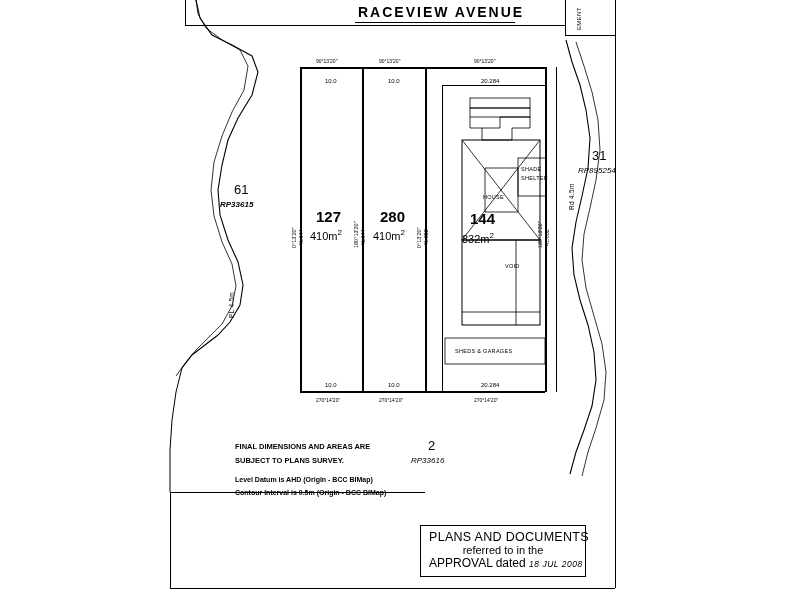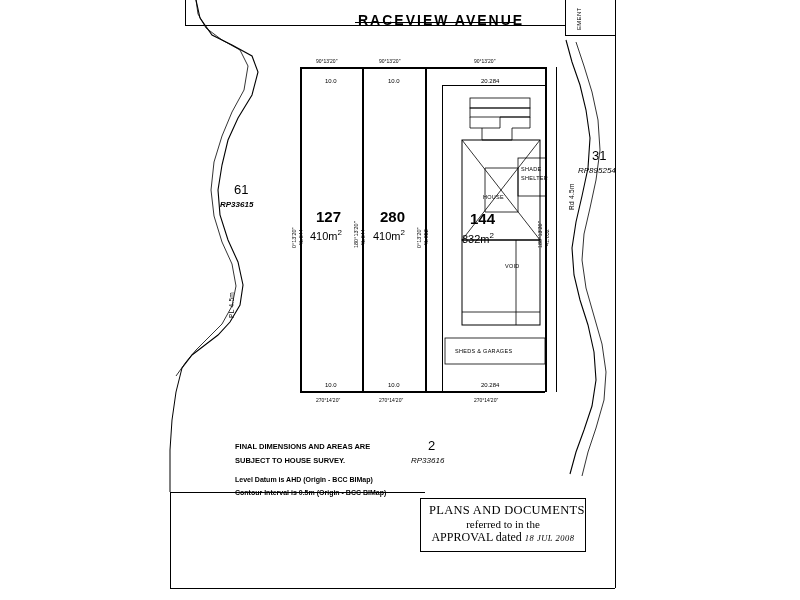--- a/index.html
+++ b/index.html
@@ -107,21 +107,21 @@
   <div class="abs vline" style="left:170px; top:492px; height:96px;"></div>
   <div class="abs hline" style="left:170px; top:492px; width:255px;"></div>
 
   <div class="abs vline" style="left:615px; top:0px; height:35px;"></div>
   <div class="abs hline" style="left:565px; top:35px; width:50px;"></div>
   <div class="abs vline" style="left:565px; top:0px; height:35px;"></div>
   <div class="abs vline" style="left:615px; top:35px; height:553px;"></div>
 
   <div class="abs bldg-label rot90" style="left:576px; top:30px; font-size:6px;">EMENT</div>
 
-  <div class="abs street-name" style="left:358px; top:12px;">RACEVIEW AVENUE</div>
+  <div class="abs street-name" style="left:358px; top:4px;">RACEVIEW AVENUE</div>
   <div class="abs hline" style="left:355px; top:22px; width:160px;"></div>
 
   <svg class="poly" width="800" height="600">
 
     <path d="M 196,0 L 200,18 L 212,35 L 232,45 L 252,56 L 258,72 L 252,95 L 238,118 L 228,140 L 222,165 L 218,190 L 220,215 L 228,240 L 238,262 L 243,285 L 240,305 L 230,322 L 218,335 L 205,345 L 192,355 L 182,368" fill="none" stroke="#000" stroke-width="1.1"></path>
 
     <path d="M 196,0 L 198,14 L 206,28 L 222,40 L 240,50 L 248,66 L 244,90 L 232,112 L 222,136 L 214,162 L 211,190 L 214,216 L 222,242 L 232,264 L 236,286 L 232,306 L 222,324 L 208,338 L 196,350 L 186,362 L 176,376" fill="none" stroke="#000" stroke-width="0.8"></path>
 
     <path d="M 566,40 L 572,62 L 580,85 L 586,110 L 590,138 L 588,168 L 582,196 L 576,222 L 572,248 L 574,275 L 580,300 L 588,325 L 594,352 L 596,380 L 592,406 L 584,430 L 576,452 L 570,474" fill="none" stroke="#000" stroke-width="1.1"></path>
     <path d="M 576,42 L 584,66 L 592,92 L 598,120 L 600,150 L 596,180 L 590,208 L 584,234 L 582,260 L 586,288 L 594,316 L 602,344 L 606,372 L 604,400 L 596,428 L 588,452 L 582,476" fill="none" stroke="#000" stroke-width="0.8"></path>
@@ -222,26 +222,26 @@
   <div class="abs neighbour-plan" style="left:578px; top:166px;">RP895254</div>
 
   <div class="abs neighbour-num" style="left:428px; top:438px;">2</div>
   <div class="abs neighbour-plan" style="left:411px; top:456px;">RP33616</div>
 
   <div class="abs bldg-label rot90" style="left:228px; top:318px; font-size:6.5px;">PL 4.5m</div>
   <div class="abs bldg-label rot90" style="left:568px; top:210px; font-size:6.5px;">Rd 4.5m</div>
 
   <div class="abs notes" style="left:235px; top:440px;">
     <div class="first">FINAL DIMENSIONS AND AREAS ARE</div>
-    <div class="first">SUBJECT TO HOUSE SURVEY.</div>
+    <div class="first">SUBJECT TO PLANS SURVEY.</div>
     <div style="margin-top:4px;">Level Datum is AHD (Origin - BCC BIMap)</div>
     <div>Contour Interval is 0.5m (Origin - BCC BIMap)</div>
   </div>
 
-  <div class="abs stamp" style="left:420px; top:498px; width:148px;font-family:Liberation Serif, serif;">
+  <div class="abs stamp" style="left:420px; top:525px; width:148px;">
     <div class="l1">PLANS AND DOCUMENTS</div>
     <div class="l2">referred to in the</div>
     <div class="l3">
       <span>APPROVAL dated</span>
       <span class="date">18 JUL 2008</span>
     </div>
   </div>
 
 </div>
 

